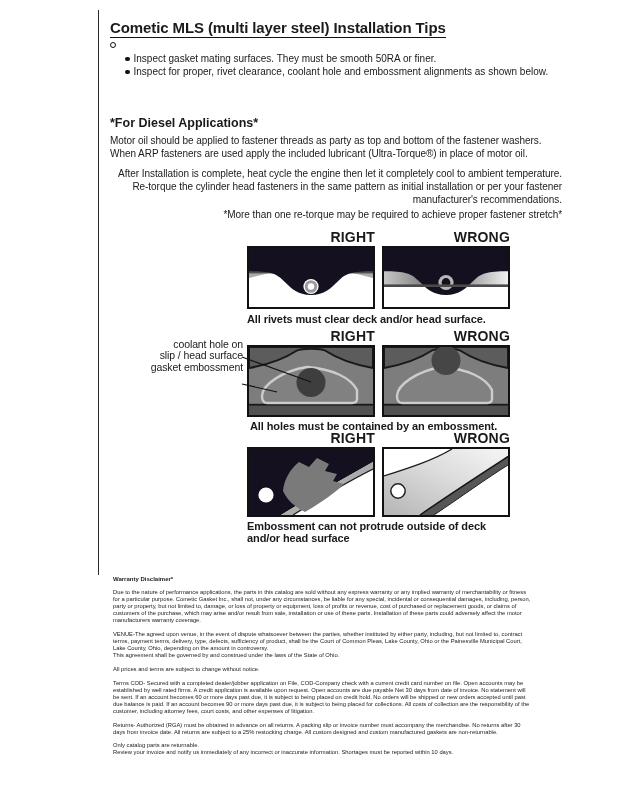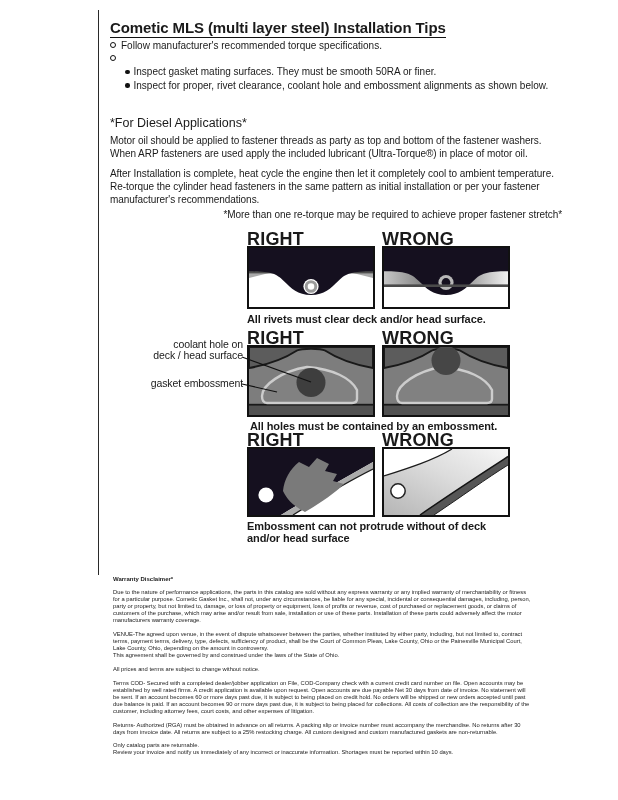--- a/index.html
+++ b/index.html
@@ -10,55 +10,54 @@
   .edge-line{position:absolute;left:88px;top:10px;width:1px;height:565px;background:#2a2a2a;}
   .title{
     position:absolute;left:100px;top:19px;font-size:15px;font-weight:bold;
     border-bottom:1.5px solid #111;padding-bottom:1px;letter-spacing:-0.1px;white-space:nowrap;
   }
   .tips{position:absolute;left:100px;top:39px;width:480px;font-size:10px;line-height:13.2px;}
   .tip-row{white-space:nowrap;}
   .tip-row.sub{padding-left:15px;}
   .b-circle{display:inline-block;width:4px;height:4px;border:1px solid #111;border-radius:50%;margin-right:5px;vertical-align:1px;}
   .b-dot{display:inline-block;width:4.5px;height:4.5px;background:#111;border-radius:50%;margin-right:4px;vertical-align:1px;}
-  .diesel-h{position:absolute;left:100px;top:116px;font-size:12.5px;font-weight:normal;}
+  .diesel-h{position:absolute;left:100px;top:116px;font-size:12.5px;font-weight:bold;}
   .para{position:absolute;left:100px;width:452px;font-size:10px;line-height:12.8px;letter-spacing:-0.05px;}
-  .p1{top:135px;} .p2{top:168px;} .p3{top:209px;text-align:right;}
-  .dg-label{position:absolute;width:128px;text-align:left;font-size:18px;font-weight:bold;letter-spacing:0.2px;}
+  .p1{top:135px;} .p2{top:168px;text-align:right;} .p3{top:209px;text-align:right;}
+  .dg-label{position:absolute;width:128px;text-align:right;font-size:14px;font-weight:bold;letter-spacing:0.2px;}
   .col-l{left:237px;} .col-r{left:372px;}
   .r1-h{top:229px;} .r2-h{top:328px;} .r3-h{top:430px;}
   .dg-box{position:absolute;width:128px;height:63px;border:2px solid #111;box-sizing:border-box;background:#fff;}
   .r1-b{top:246px;} 
   .dg-box.tall{height:72px;}
   .r2-b{top:345px;} 
   .dg-box.tall3{height:70px;}
   .r3-b{top:447px;}
   .dg-box svg{display:block;width:100%;height:100%;}
   .caption{position:absolute;font-size:11px;font-weight:bold;letter-spacing:-0.1px;}
   .cap1{left:237px;top:313px;} .cap2{left:240px;top:420px;} .cap3{left:237px;top:520px;line-height:12px;width:240px;}
   .side-label{position:absolute;left:103px;width:130px;text-align:right;font-size:10.5px;line-height:11px;letter-spacing:-0.1px;}
-  .lbl-coolant{top:339px;} .lbl-emboss{top:378px;}
+  .lbl-coolant{top:339px;} .lbl-emboss{top:362px;}
   .leader-svg{position:absolute;left:120px;top:335px;width:390px;height:90px;pointer-events:none;}
   .warranty{position:absolute;left:103px;top:576px;width:418px;font-size:5.8px;line-height:7.1px;color:#222;}
   .warranty .w-h{font-size:6px;font-weight:bold;margin-bottom:6px;}
   .warranty .w-p{margin-bottom:6.5px;}
   .warranty .w-p.tight{margin-bottom:0;}
   .footer-code{position:absolute;left:389px;top:800px;font-size:14.5px;letter-spacing:0.3px;color:#ef4444;}
 </style>
 </head>
 <body>
 
 <div class="page">
 
   <div class="edge-line"></div>
 
   <div class="title">Cometic MLS (multi layer steel) Installation Tips</div>
 
   <div class="tips">
-    <div class="tip-row"><span class="b-circle"></span><span>Follow manufacturer's recommended torque specifications.</span></div>
     <div class="tip-row"><span class="b-circle"></span></div>
     <div class="tip-row sub"><span class="b-dot"></span><span>Inspect gasket mating surfaces.  They must be smooth 50RA or finer.</span></div>
     <div class="tip-row sub"><span class="b-dot"></span><span>Inspect for proper, rivet clearance, coolant hole and embossment alignments as shown below.</span></div>
   </div>
 
   <div class="diesel-h">*For Diesel Applications*</div>
   <div class="para p1">Motor oil should be applied to fastener threads as party as top and bottom of the fastener washers. When ARP fasteners are used apply the included lubricant (Ultra-Torque®) in place of motor oil.</div>
   <div class="para p2">After Installation is complete, heat cycle the engine then let it completely cool to ambient temperature. Re-torque the cylinder head fasteners in the same pattern as initial installation or per your fastener manufacturer's recommendations.</div>
   <div class="para p3">*More than one re-torque may be required to achieve proper fastener stretch*</div>
 
@@ -96,21 +95,21 @@
     </svg>
   </div>
 
   <div class="caption cap1">All rivets must clear deck and/or head surface.</div>
 
   <div class="dg-label col-l r2-h">RIGHT</div>
   <div class="dg-label col-r r2-h">WRONG</div>
 
   <div class="side-label lbl-coolant">
     <div>coolant hole on</div>
-    <div>deck / head surface</div>
+    <div>slip / head surface</div>
   </div>
   <div class="side-label lbl-emboss">gasket embossment</div>
 
   <div class="dg-box tall col-l r2-b">
     <svg viewBox="0 0 124 68" preserveAspectRatio="none">
       <rect width="124" height="68" fill="#7d7d7d"></rect>
       <path d="M0,0 H124 V21 C101,17 86,10 76,3.5 C72,1 52,1 48,3.5 C38,10 23,17 0,21 Z" fill="#5c5c5c" stroke="#191919" stroke-width="2"></path>
       <rect y="58" width="124" height="10" fill="#515151"></rect>
       <rect y="56.8" width="124" height="1.8" fill="#191919"></rect>
       <path d="M13,49 C13,38 33,24 58,20 C84,22 102,31 108,43 L108,52 C108,54.5 106,56 103,56 L18,56 C14.5,56 13,53.5 13,49 Z" fill="#818181" stroke="#cccccc" stroke-width="2.4"></path>
@@ -163,21 +162,21 @@
       <path d="M0,27 C25,19 50,11 68,0 L124,0 L124,16 C103,29 77,48 50,66 L0,66 Z" fill="url(#gradW3)"></path>
       <path d="M0,27 C25,19 50,11 68,0" fill="none" stroke="#1c1c1c" stroke-width="1.3"></path>
       <path d="M124,7.5 C97,25 66,45 36,66 L50,66 C77,48 103,29 124,16 Z" fill="#565656"></path>
       <path d="M124,7.5 C97,25 66,45 36,66" fill="none" stroke="#151515" stroke-width="1.5"></path>
       <path d="M124,16 C103,29 77,48 50,66" fill="none" stroke="#222" stroke-width="1"></path>
       <circle cx="14" cy="42" r="7.2" fill="#ffffff" stroke="#222" stroke-width="1.5"></circle>
     </svg>
   </div>
 
   <div class="caption cap3">
-    <div>Embossment can not protrude without of deck</div>
+    <div>Embossment can not protrude outside of deck</div>
     <div>and/or head surface</div>
   </div>
 
   <div class="warranty">
     <div class="w-h">Warranty Disclaimer*</div>
     <div class="w-p">Due to the nature of performance applications, the parts in this catalog are sold without any express warranty or any implied warranty of merchantability or fitness for a particular purpose.  Cometic Gasket Inc., shall not, under any circumstances, be liable for any special, incidental or consequential damages, including, person, party or property, but not limited to, damage, or loss of property or equipment, loss of profits or revenue, cost of purchased or replacement goods, or claims of customers of the purchase, which may arise and/or result from sale, installation or use of these parts.  Installation of these parts could adversely affect the motor manufacturers warranty coverage.</div>
     <div class="w-p tight">VENUE-The agreed upon venue, in the event of dispute whatsoever between the parties, whether instituted by either party, including, but not limited to, contract terms, payment terms, delivery, type, defects, sufficiency of product, shall be the Court of Common Pleas, Lake County, Ohio or the Painesville Municipal Court, Lake County, Ohio, depending on the amount in controversy.</div>
     <div class="w-p">This agreement shall be governed by and construed under the laws of the State of Ohio.</div>
     <div class="w-p">All prices and terms are subject to change without notice.</div>
     <div class="w-p">Terms COD- Secured with a completed dealer/jobber application on File, COD-Company check with a current credit card number on file.  Open accounts may be established by well rated firms.  A credit application is available upon request.  Open accounts are due payable Net 30 days from date of invoice.  No statement will be sent.  If an account becomes 60 or more days past due, it is subject to being placed on credit hold.  No orders will be shipped or new orders accepted until past due balance is paid.  If an account becomes 90 or more days past due, it is subject to being placed for collections.  All costs of collection are the responsibility of the customer, including attorney fees, court costs, and other expenses of litigation.</div>

